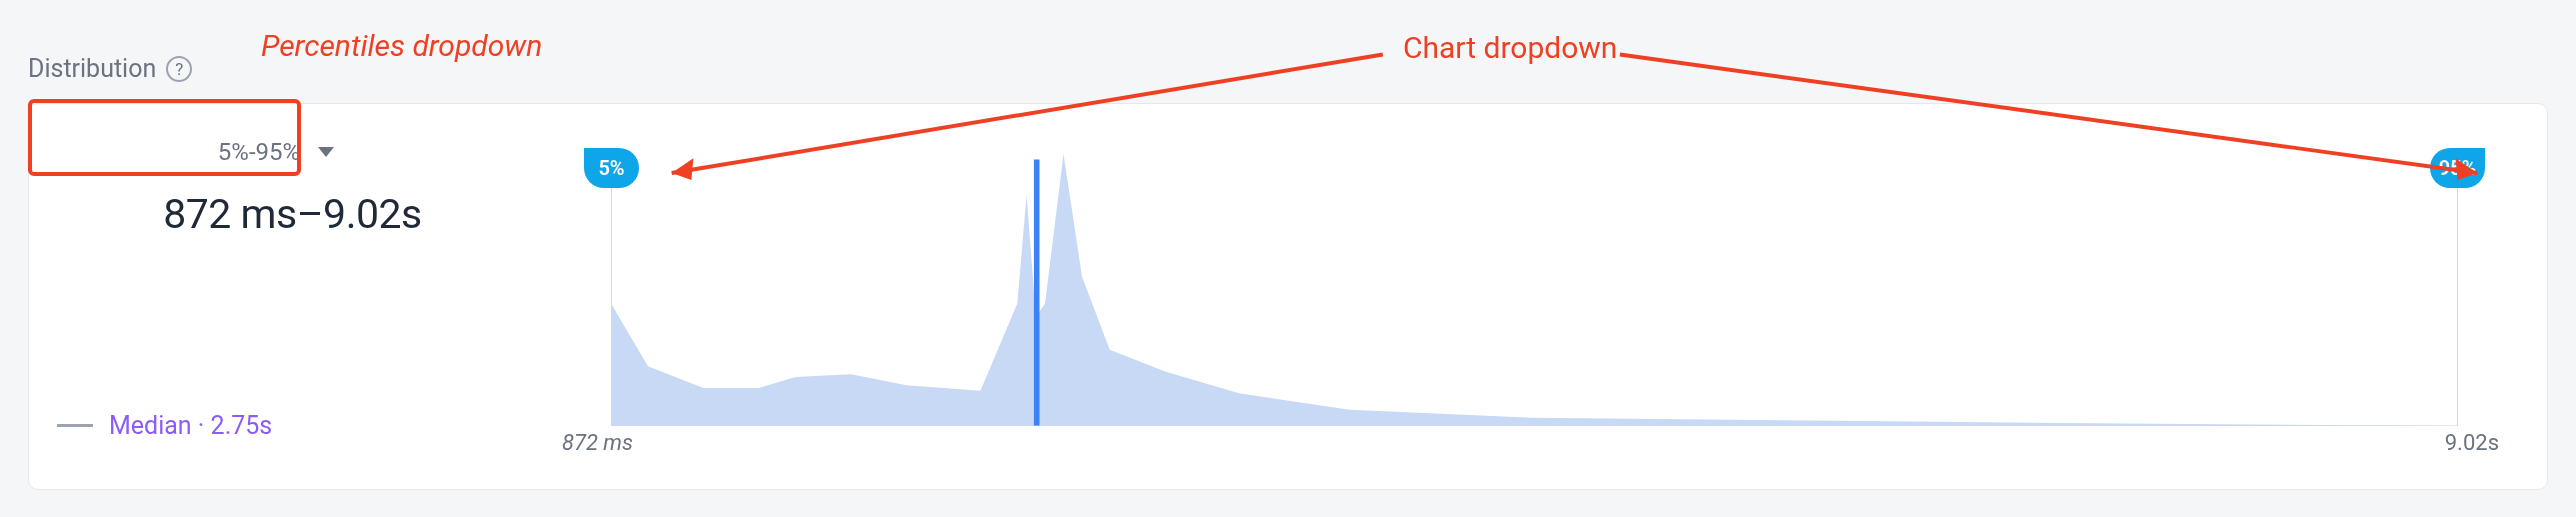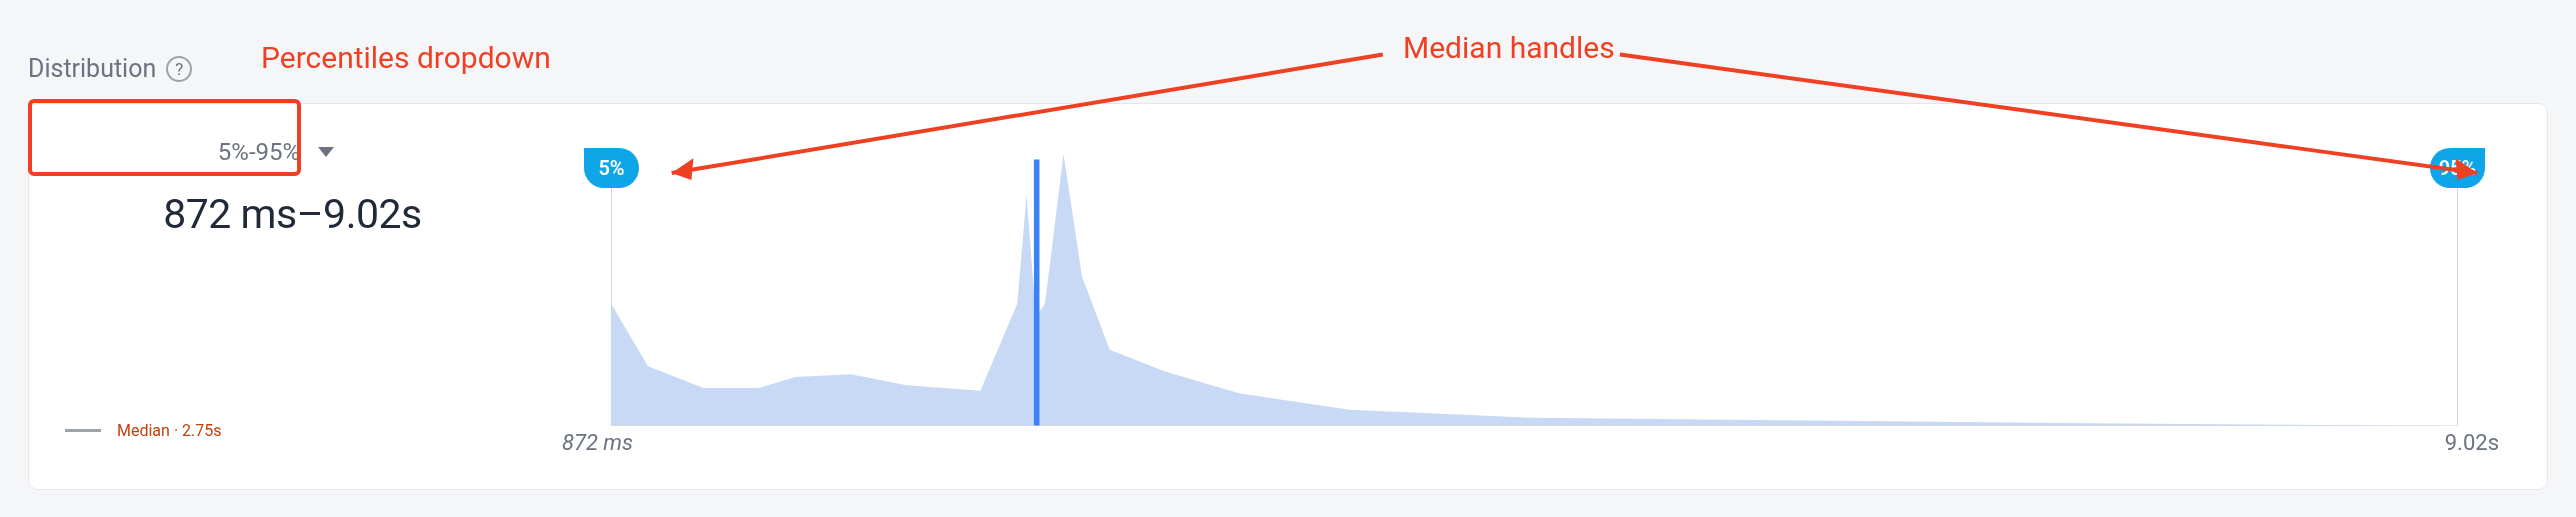--- a/index.html
+++ b/index.html
@@ -70,26 +70,26 @@
     margin-top: 24px;
     font-size: 41px;
     font-weight: 400;
     color: #1f2937;
     letter-spacing: -0.5px;
     margin-left: 33px;
   }
 
   .median-row {
     position: absolute;
-    left: 36px;
+    left: 28px;
     bottom: 49px;
     display: flex;
     align-items: center;
-    color: #c2410c;
-    font-size: 16px;
+    color: #8b5cf6;
+    font-size: 25px;
   }
   .median-row .swatch {
     width: 36px;
     height: 3px;
     background: #9ca3af;
     margin-right: 16px;
   }
 
   .chart-area {
     position: absolute;
@@ -220,24 +220,24 @@
     </div>
     <div class="handle right">
       <span>95%</span>
     </div>
 
     <div class="x-tick left">872 ms</div>
     <div class="x-tick right">9.02s</div>
   </div>
 </div>
 
-<div class="annotation" style="left:261px; top:40px;">Percentiles dropdown</div>
+<div class="annotation" style="left:261px; top:28px;font-style:italic;">Percentiles dropdown</div>
 <div class="anno-box" style="left:28px; top:99px; width:273px; height:77px;"></div>
 
-<div class="annotation" style="left:1403px; top:30px;">Median handles</div>
+<div class="annotation" style="left:1403px; top:30px;">Chart dropdown</div>
 
 <svg class="anno-arrow" style="left:0; top:0;" width="2576" height="518" viewBox="0 0 2608 524">
 
   <line x1="1400" y1="55" x2="680" y2="175"></line>
   <polygon points="680,175 702,160 700,182"></polygon>
 
   <line x1="1640" y1="55" x2="2508" y2="175"></line>
   <polygon points="2508,175 2486,160 2488,182"></polygon>
 </svg>
 

